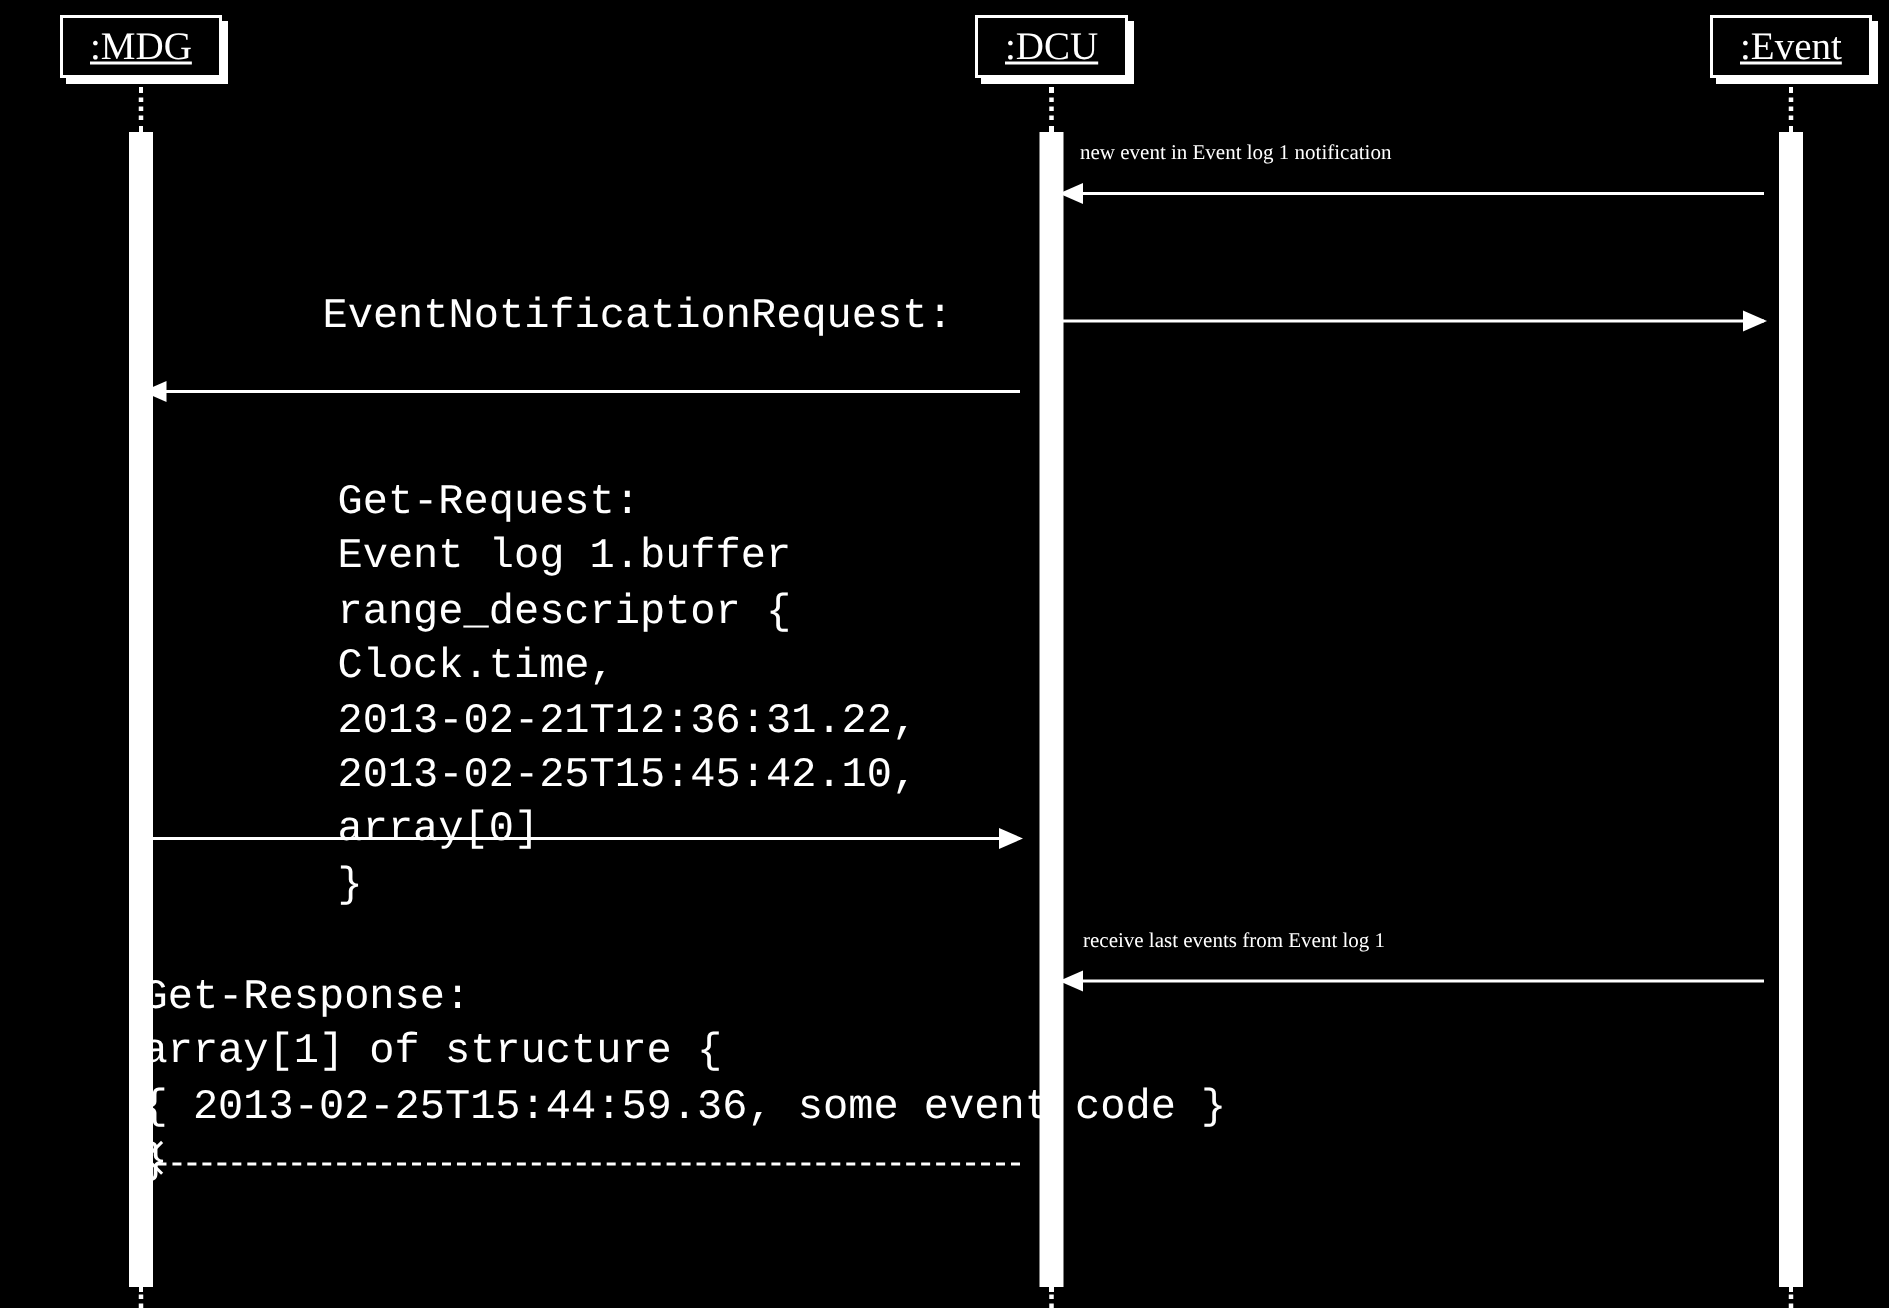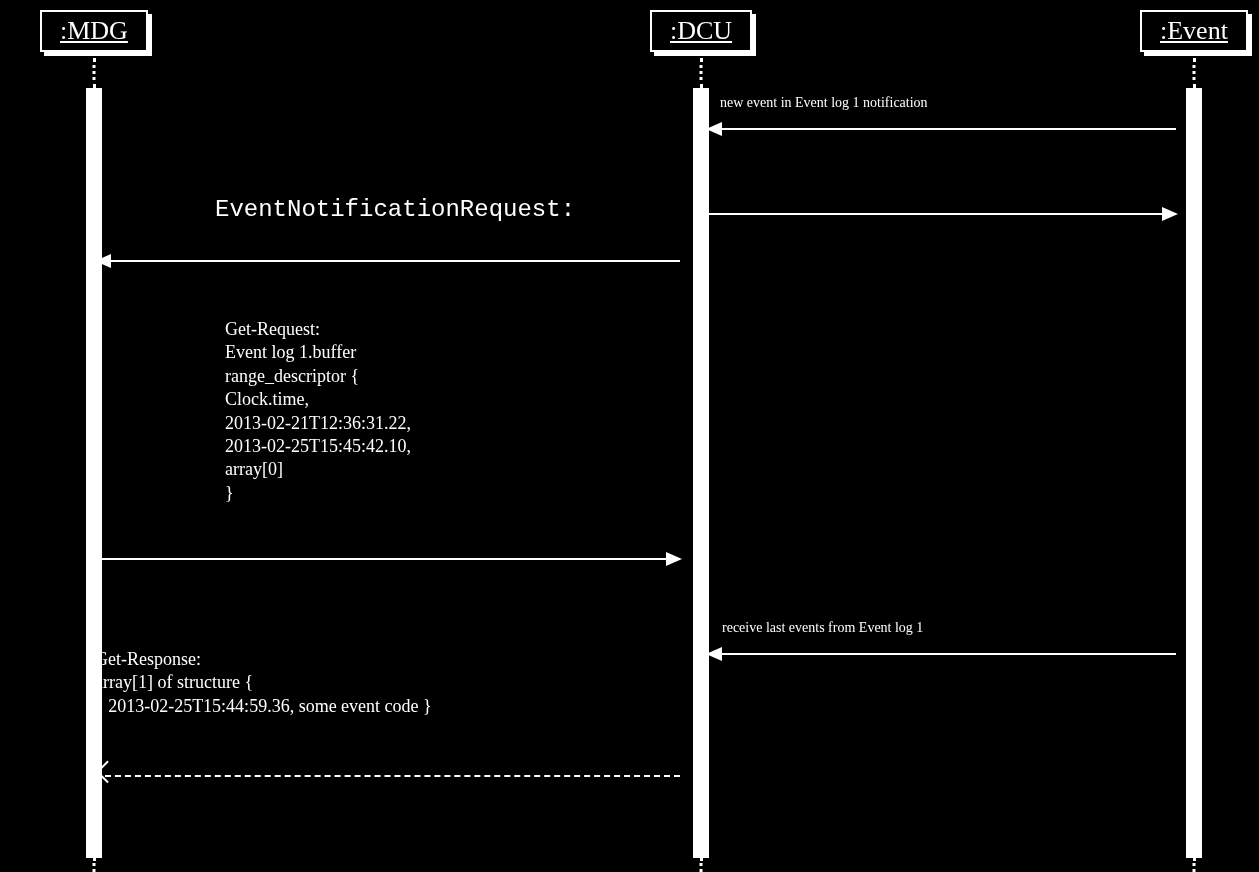--- a/index.html
+++ b/index.html
@@ -47,21 +47,21 @@
     transform: translateX(-50%);
     left: 50%;
   }
   .msg {
     position: absolute;
     font-size: 14px;
     white-space: nowrap;
   }
   .mono {
     font-family: 'Courier New', monospace;
-    font-size: 24px;
+    font-size: 28px;
   }
   .arrow-line {
     position: absolute;
     height: 2px;
     background: #fff;
   }
   .arrow-dash {
     position: absolute;
     height: 0;
     border-top: 2px dashed #fff;
@@ -84,22 +84,22 @@
   }
   .arrow-open-left {
     position: absolute;
     width: 14px; height: 14px;
     border-top: 2px solid #fff;
     border-left: 2px solid #fff;
     transform: rotate(-45deg) translate(6px, 3px);
   }
   .multiline {
     position: absolute;
-    font-family: Liberation Serif, serif;
-    font-size: 18px;
+    font-family: Liberation Mono, monospace;
+    font-size: 28px;
     line-height: 1.3;
     white-space: pre;
   }
 </style>
 </head>
 <body>
 
 <div class="diagram">
 
   <div class="participant" style="left:40px;">

